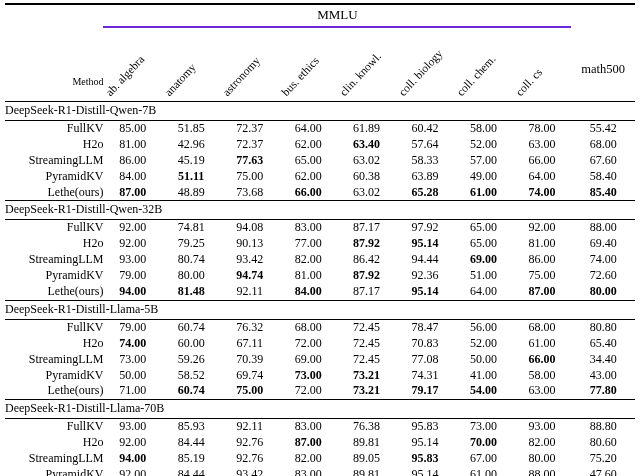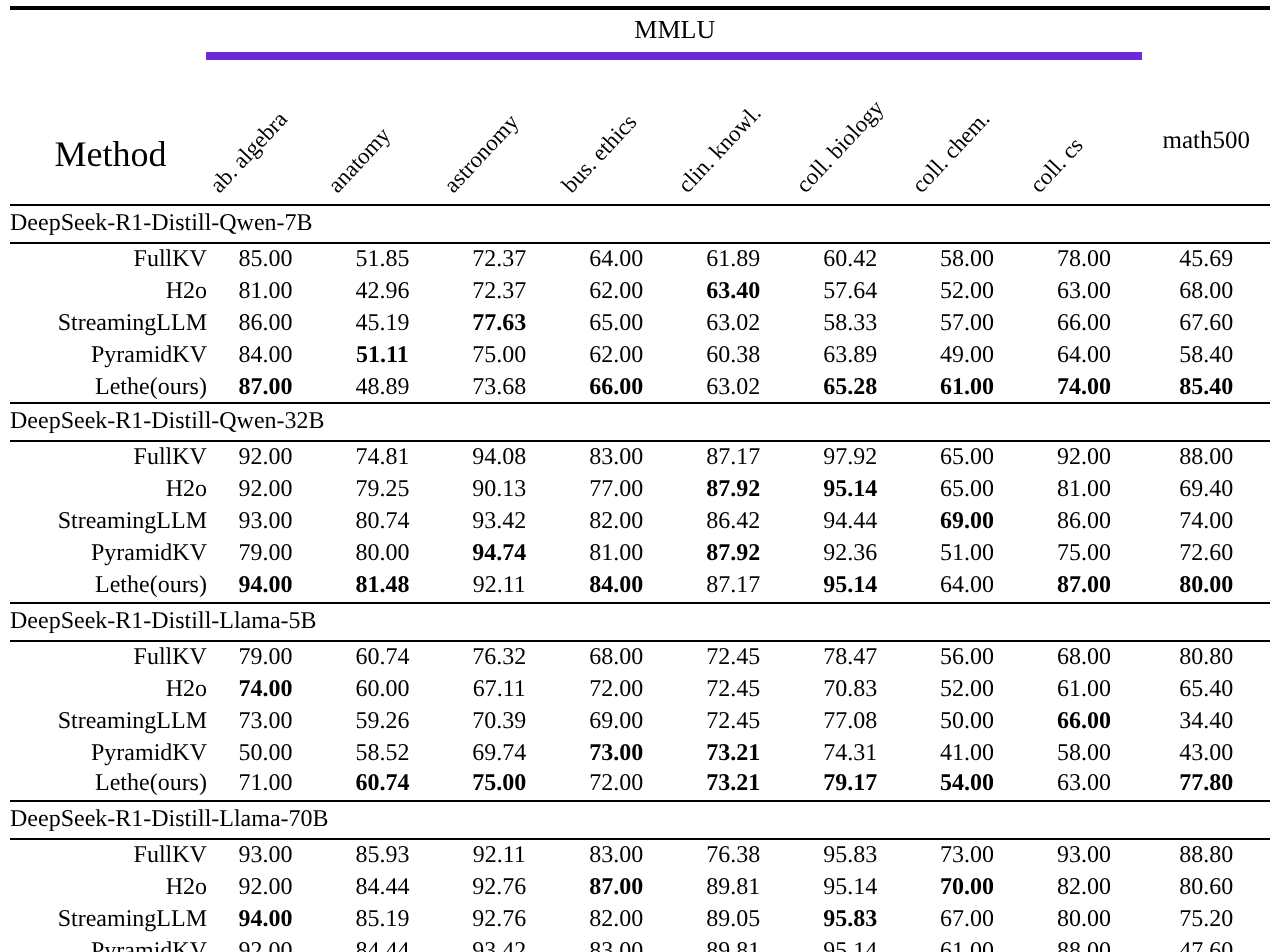--- a/index.html
+++ b/index.html
@@ -25,30 +25,30 @@
   }
   th { font-weight: normal; }
   col.method-col  { width: 96px; }
   col.num-col     { width: 57px; }
   col.math-col    { width: 62px; }
 
   
   .mmlu-cell {
     font-size: 13px;
     text-align: center;
-    border-bottom: 4px solid #6d28d9;
+    border-bottom: 2px solid #6d28d9;
     padding: 2px 0 3px 0;
   }
 
   
   #col-header-row th { border-bottom: 1px solid #000; }
   th.method-th {
-    text-align: center;
+    text-align: right;
     vertical-align: bottom;
-    font-size: 18px;
+    font-size: 10px;
     padding: 0 0 14px 2px;
     height: 60px;
     margin-left: 32px;
   }
   th.rot {
     position: relative;
     height: 60px;
     overflow: visible;
   }
   .rot-inner {
@@ -143,21 +143,21 @@
         <tr>
           <td class="method-cell">FullKV</td>
           <td class="num-cell">85.00</td>
           <td class="num-cell">51.85</td>
           <td class="num-cell">72.37</td>
           <td class="num-cell">64.00</td>
           <td class="num-cell">61.89</td>
           <td class="num-cell">60.42</td>
           <td class="num-cell">58.00</td>
           <td class="num-cell">78.00</td>
-          <td class="num-cell">45.69</td>
+          <td class="num-cell">55.42</td>
         </tr>
         <tr>
           <td class="method-cell">H2o</td>
           <td class="num-cell">81.00</td>
           <td class="num-cell">42.96</td>
           <td class="num-cell">72.37</td>
           <td class="num-cell">62.00</td>
           <td class="num-cell bold">63.40</td>
           <td class="num-cell">57.64</td>
           <td class="num-cell">52.00</td>

